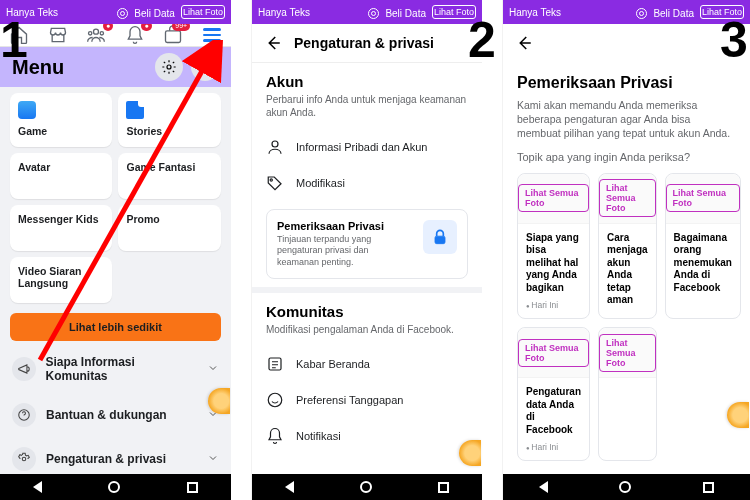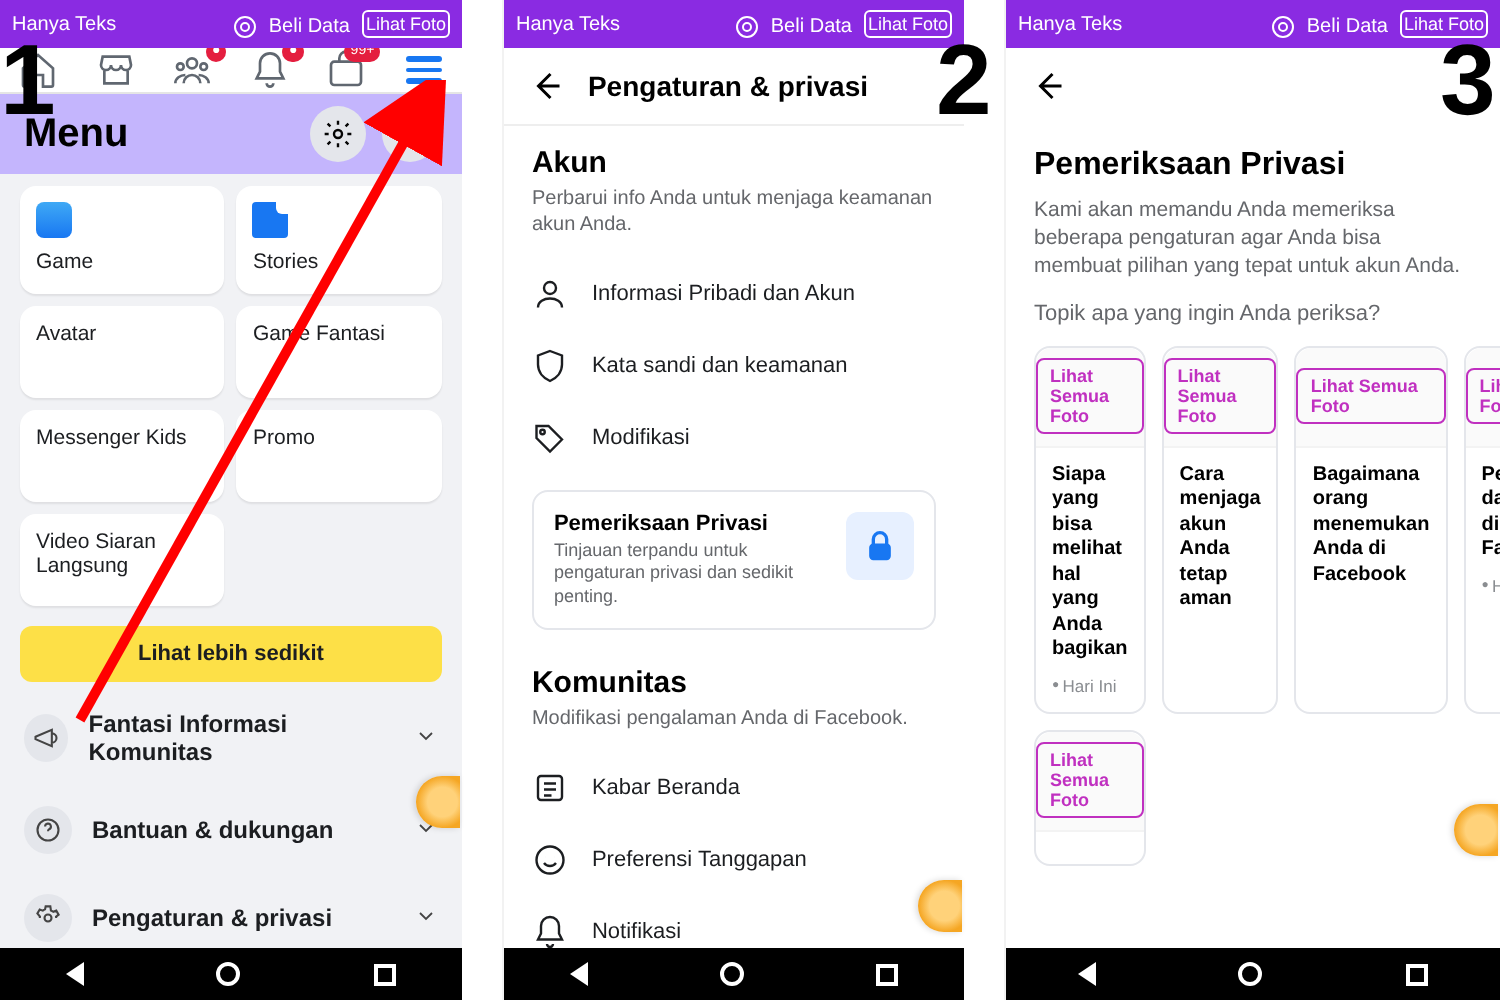--- a/index.html
+++ b/index.html
@@ -24,25 +24,25 @@
   .hamb{display:flex;flex-direction:column;gap:3px}
   .hamb span{width:18px;height:2.5px;background:#1877f2;border-radius:2px}
   .menuhdr{background:#c4b5fd;display:flex;align-items:center;justify-content:space-between;padding:6px 12px}
   .menuhdr h1{font-size:20px;font-weight:700}
   .hdr-icons{display:flex;gap:8px}
   .circbtn{width:28px;height:28px;background:#e4e6eb;border-radius:50%;display:flex;align-items:center;justify-content:center}
   .circbtn svg{width:16px;height:16px;stroke:#050505;fill:none;stroke-width:1.8}
   .grid{display:grid;grid-template-columns:1fr 1fr;gap:6px;padding:6px 10px}
   .card{background:#fff;border-radius:8px;padding:8px 8px 10px;box-shadow:0 1px 1px rgba(0,0,0,.08);min-height:46px;display:flex;flex-direction:column;justify-content:space-between}
   .card .icon{width:18px;height:18px;margin-bottom:6px}
-  .card .lbl{font-size:10.5px;font-weight:400;color:#1c1e21;line-height:1.15}
+  .card .lbl{font-size:10.5px;font-weight:700;color:#1c1e21;line-height:1.15}
   .icon-game{background:linear-gradient(#3fa9f5,#1877f2);border-radius:4px}
   .icon-story{width:14px;height:18px;background:#1877f2;border-radius:2px;position:relative}
   .icon-story::after{content:"";position:absolute;top:0;right:0;width:6px;height:6px;background:#fff;border-radius:0 0 0 3px}
-  .widebtn{margin:4px 10px;background:#fde047;border-radius:6px;text-align:center;padding:8px;font-size:11px;font-weight:600;color:#1c1e21}
+  .widebtn{margin:4px 10px;background:#f97316;border-radius:6px;text-align:center;padding:8px;font-size:11px;font-weight:600;color:#1c1e21}
   .menurow{background:transparent;display:flex;align-items:center;padding:10px 12px;gap:10px;font-size:12px;font-weight:600;color:#1c1e21}
   .menurow .ricon{width:24px;height:24px;border-radius:50%;background:#e4e6eb;display:flex;align-items:center;justify-content:center}
   .menurow svg{width:14px;height:14px;stroke:#444;fill:none;stroke-width:1.8}
   .chev{margin-left:auto}
   .chev svg{width:12px;height:12px}
   
   .sp-hdr{background:#fff;display:flex;align-items:center;gap:12px;padding:10px 12px;border-bottom:1px solid #eee}
   .sp-hdr svg{width:18px;height:18px;stroke:#000;fill:none;stroke-width:2}
   .sp-hdr .t{font-size:14px;font-weight:600}
   .section{background:#fff;padding:10px 14px}
@@ -53,21 +53,21 @@
   .pcard{margin:8px 14px;border:1px solid #e4e6eb;border-radius:8px;padding:10px;display:flex;gap:10px;background:#fff}
   .pcard .t1{font-size:11px;font-weight:600;margin-bottom:2px}
   .pcard .t2{font-size:9px;color:#65676b;line-height:1.25}
   .lockbox{width:34px;height:34px;border-radius:6px;background:#e7f0ff;display:flex;align-items:center;justify-content:center;flex-shrink:0}
   .lockbox svg{stroke:#1877f2;fill:#1877f2}
   .divider{height:6px;background:#f1f2f5}
   .p3-body{background:#fff;padding:12px 14px;flex:1;overflow:hidden}
   .p3-body h2{font-size:16px;font-weight:700;margin-bottom:6px}
   .p3-body .sub{font-size:10.5px;color:#65676b;line-height:1.35;margin-bottom:10px}
   .p3-body .q{font-size:11px;color:#65676b;margin-bottom:10px}
-  .pgrid{display:grid;grid-template-columns:1fr 1fr 1fr 1fr;gap:8px}
+  .pgrid{display:grid;grid-template-columns:1fr 1fr 1fr;gap:8px}
   .pcell{border:1px solid #e4e6eb;border-radius:8px;background:#fff}
   .pimg{height:50px;background:#fafafa;display:flex;align-items:center;justify-content:center;border-bottom:1px solid #f3f3f3;border-radius:8px 8px 0 0}
   .pimg span{border:1.2px solid #c030c0;color:#c030c0;border-radius:4px;padding:3px 6px;font-size:9px;font-weight:600}
   .pbody{padding:8px}
   .pbody .tt{font-size:10px;font-weight:700;line-height:1.25}
   .pbody .meta{font-size:8.5px;color:#8a8d91;margin-top:6px}
   .pbody .meta::before{content:"● ";font-size:6px;vertical-align:middle}
   
   .bignum{position:absolute;top:20px;font-size:50px;font-weight:900;color:#000;font-family:Arial Black,Arial;z-index:20;line-height:.8}
   .arrow{position:absolute;z-index:15;pointer-events:none}
@@ -171,21 +171,21 @@
             <div class="lbl">Video Siaran Langsung</div>
           </div>
     </div>
     <div class="widebtn">Lihat lebih sedikit</div>
     <div class="menurow">
       <div class="ricon">
             <svg viewBox="0 0 24 24">
               <path d="M3 11l14-6v14L3 13zM17 8a4 4 0 0 1 0 8"></path>
             </svg>
           </div>
-      <span>Fantasi Informasi Komunitas</span>
+      <span>Siapa Informasi Komunitas</span>
       <span class="chev"><svg viewBox="0 0 24 24">
               <path d="M6 9l6 6 6-6"></path>
             </svg></span>
     </div>
     <div class="menurow">
       <div class="ricon">
             <svg viewBox="0 0 24 24">
               <circle cx="12" cy="12" r="9"></circle>
               <path d="M9.5 9a2.5 2.5 0 1 1 3.5 2.3c-.8.4-1 1-1 1.7M12 17h.01"></path>
             </svg>
@@ -239,35 +239,29 @@
     </div>
     <div class="srow">
           <svg viewBox="0 0 24 24">
             <circle cx="12" cy="8" r="4"></circle>
             <path d="M4 21c0-4 4-6 8-6s8 2 8 6"></path>
           </svg>
           <span>Informasi Pribadi dan Akun</span>
         </div>
     <div class="srow">
           <svg viewBox="0 0 24 24">
-            <path d="M12 2l8 3v6c0 5-3.5 9-8 11-4.5-2-8-6-8-11V5z"></path>
-          </svg>
-          <span>Kata sandi dan keamanan</span>
-        </div>
-    <div class="srow">
-          <svg viewBox="0 0 24 24">
             <path d="M20 13l-8 8-9-9V4h8z"></path>
             <circle cx="7" cy="8" r="1.5"></circle>
           </svg>
           <span>Modifikasi</span>
         </div>
     <div class="pcard">
       <div style="flex:1">
         <div class="t1">Pemeriksaan Privasi</div>
-        <div class="t2">Tinjauan terpandu untuk pengaturan privasi dan sedikit penting.</div>
+        <div class="t2">Tinjauan terpandu yang pengaturan privasi dan keamanan penting.</div>
       </div>
       <div class="lockbox">
             <svg viewBox="0 0 24 24" width="20" height="20">
               <rect x="6" y="11" width="12" height="9" rx="2" fill="#1877f2"></rect>
               <path d="M8 11V8a4 4 0 0 1 8 0v3" stroke="#1877f2" fill="none" stroke-width="2"></path>
             </svg>
           </div>
     </div>
     <div class="divider"></div>
     <div class="section">

